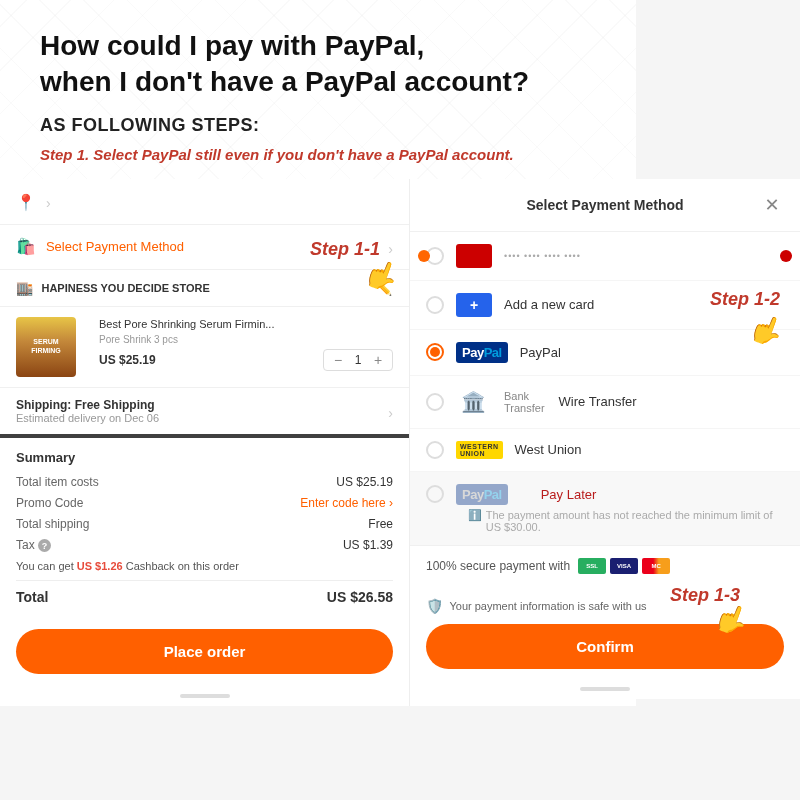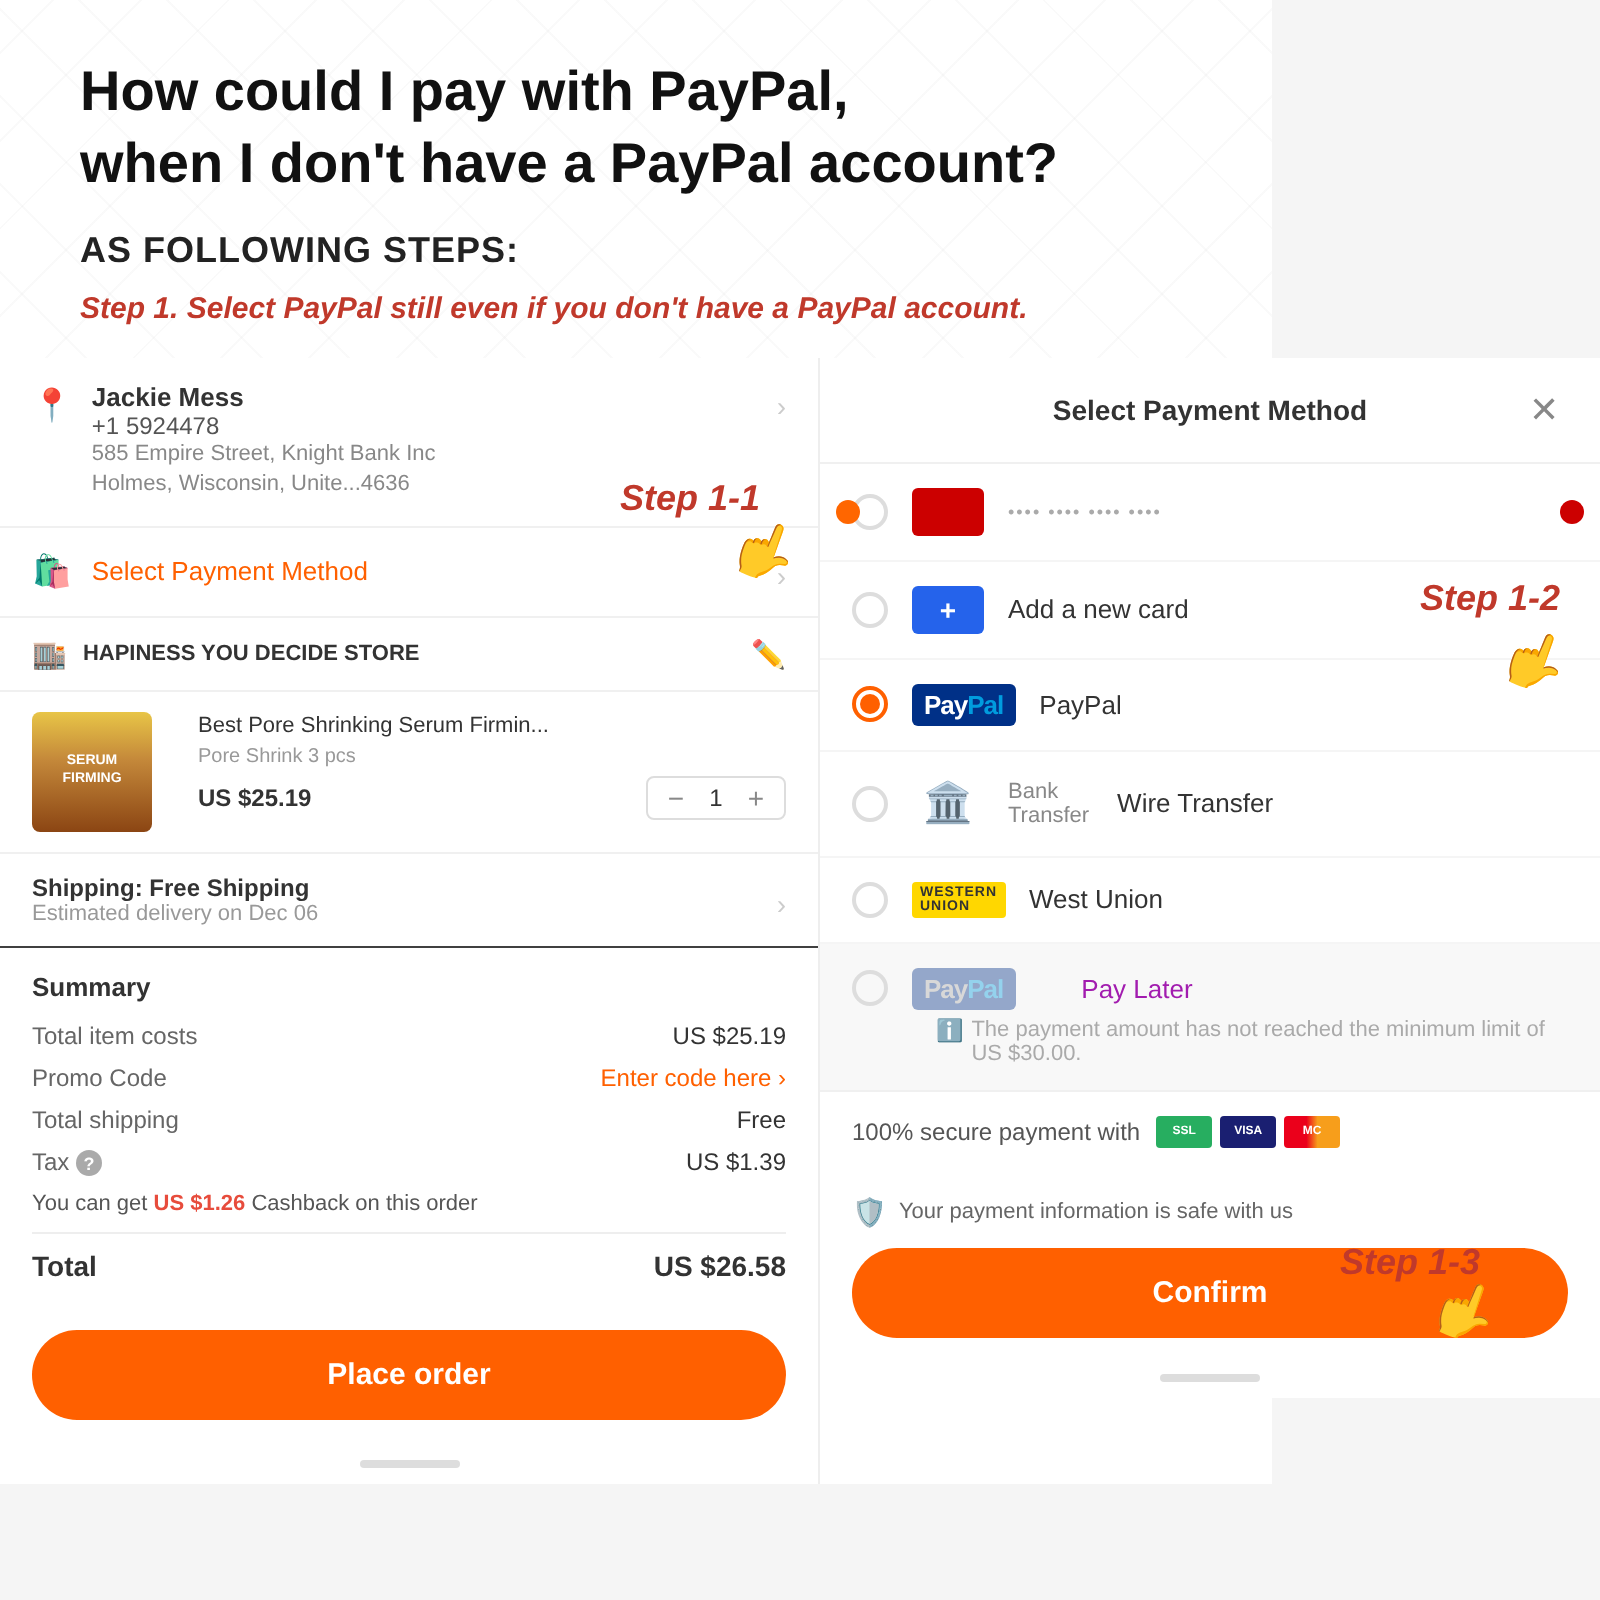--- a/index.html
+++ b/index.html
@@ -232,21 +232,21 @@
     .qty-val {
       font-size: 12px;
       color: #333;
       min-width: 12px;
       text-align: center;
     }
 
     
     .shipping-row {
       padding: 10px 16px;
-      border-bottom: 1px solid #404040;
+      border-bottom: 4px solid #404040;
       display: flex;
       align-items: center;
     }
     .shipping-info {
       flex: 1;
     }
     .shipping-title {
       font-size: 12px;
       font-weight: 700;
       color: #333;
@@ -457,21 +457,21 @@
       background: #f8f8f8;
       padding: 12px 16px;
     }
     .pay-later-header {
       display: flex;
       align-items: center;
       gap: 12px;
     }
     .pay-later-title {
       font-size: 13px;
-      color: #a21caf;
+      color: #b91c1c;
       padding-left: 21px;
     }
     .pay-later-note {
       font-size: 11px;
       color: #aaa;
       margin-top: 4px;
       padding-left: 42px;
       display: flex;
       align-items: flex-start;
       gap: 4px;
@@ -633,26 +633,20 @@
   </div>
 
   <div class="two-col">
 
     <div class="left-col-wrapper" style="position:relative; width:410px;">
       <div class="left-col">
 
         
         <div class="checkout-section">
           <span class="section-icon">📍</span>
-          <div class="section-content">
-            <div class="address-name">Jackie Mess</div>
-            <div class="address-phone">+1 5924478</div>
-            <div class="address-text">585 Empire Street, Knight Bank Inc</div>
-            <div class="address-text">Holmes, Wisconsin, Unite...4636</div>
-          </div>
           <span class="section-arrow">›</span>
         </div>
 
         
         <div class="payment-section">
           <span class="section-icon">🛍️</span>
           <span class="payment-label">Select Payment Method</span>
           <span class="section-arrow" style="margin-left:auto;">›</span>
         </div>
 

